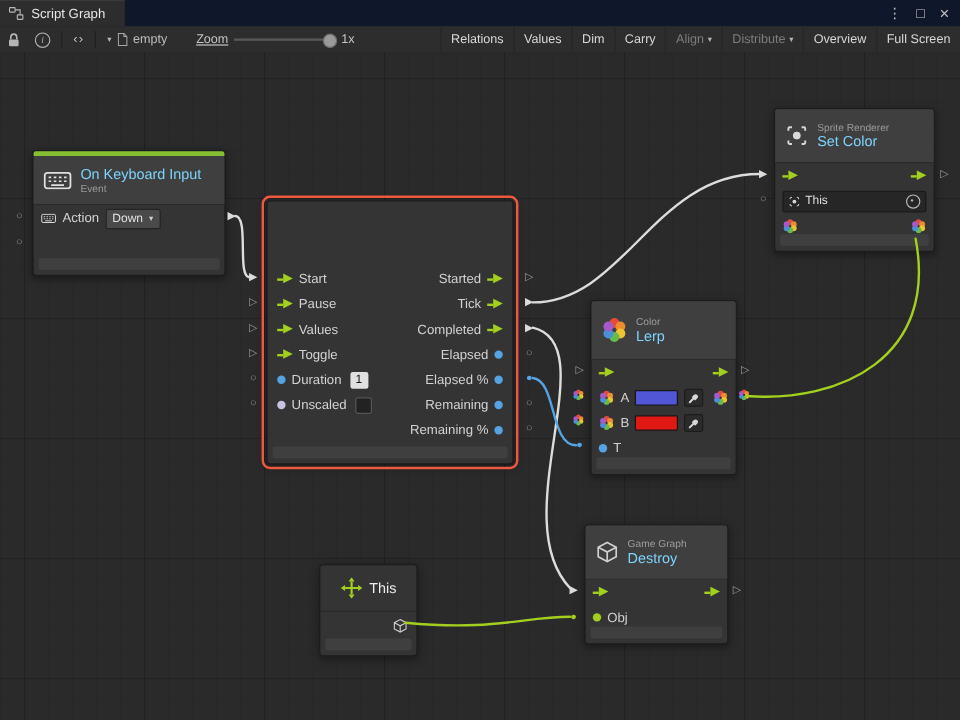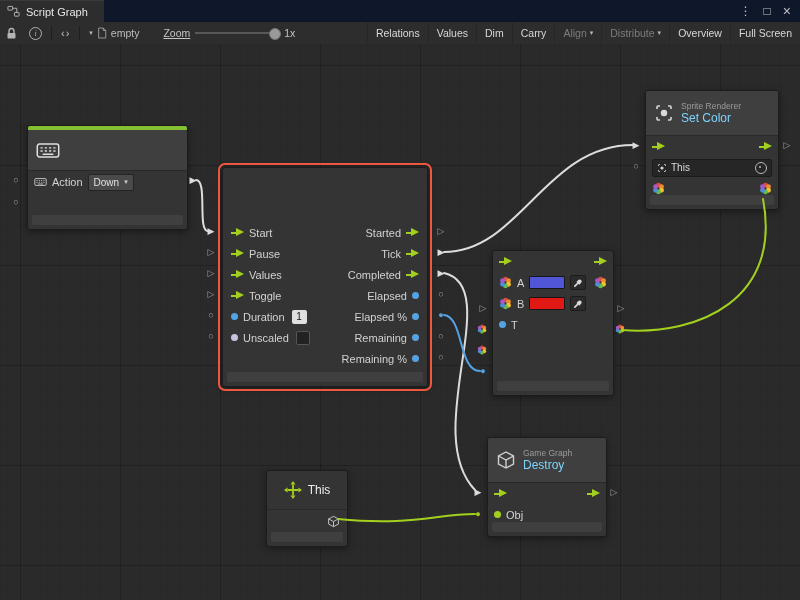--- a/index.html
+++ b/index.html
@@ -210,20 +210,24 @@
   </div>
 
   <div class="canvas">
 
     <div class="node kb">
       <div class="estrip"></div>
       <div class="nhead">
         <svg width="24" height="15" viewBox="0 0 22 14">
             <use href="#kbicon"></use>
           </svg>
+        <span style="display:flex;flex-direction:column;justify-content:center;">
+          <span class="ntitle">On Keyboard Input</span>
+          <span class="ncat">Event</span>
+        </span>
       </div>
       <div class="prow">
         <svg width="13" height="8" viewBox="0 0 22 14">
             <use href="#kbicon"></use>
           </svg>
         <span class="lbl">Action</span>
         <span class="dd">
           <span>Down</span>
           <span class="cv">▾</span>
         </span>
@@ -287,20 +291,29 @@
         </div>
         <div class="prow">
           <span class="lbl">Remaining %</span>
           <span class="dot blue"></span>
         </div>
       </div>
       <div class="nfoot"></div>
     </div>
 
     <div class="node lerp">
+      <div class="nhead">
+        <svg width="22" height="22" viewBox="0 0 16 16">
+            <use href="#flower"></use>
+          </svg>
+        <span style="display:flex;flex-direction:column;justify-content:center;">
+          <span class="ncat">Color</span>
+          <span class="ntitle">Lerp</span>
+        </span>
+      </div>
       <div class="prow">
         <span class="fa"></span>
         <span class="fa mla"></span>
       </div>
       <div class="prow">
         <svg width="13" height="13" viewBox="0 0 16 16">
             <use href="#flower"></use>
           </svg>
         <span class="lbl">A</span>
         <span class="swatch sa"></span>

